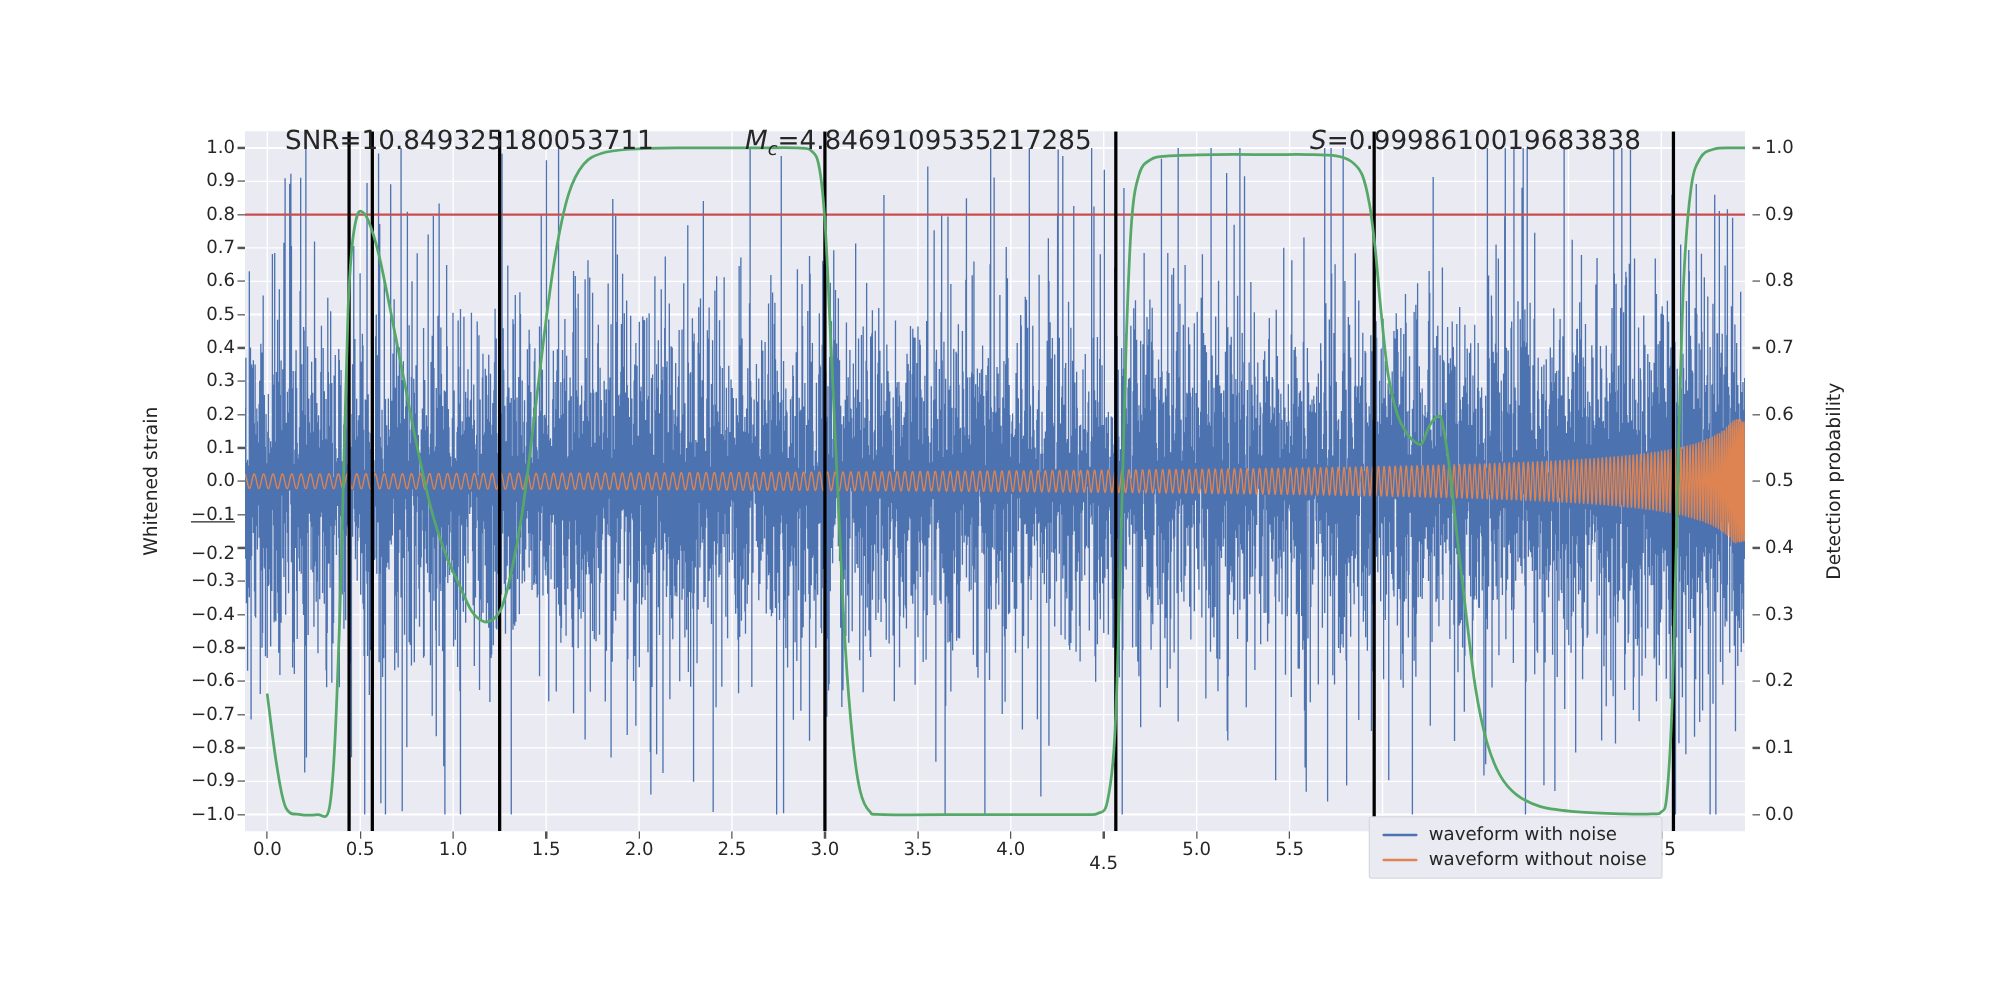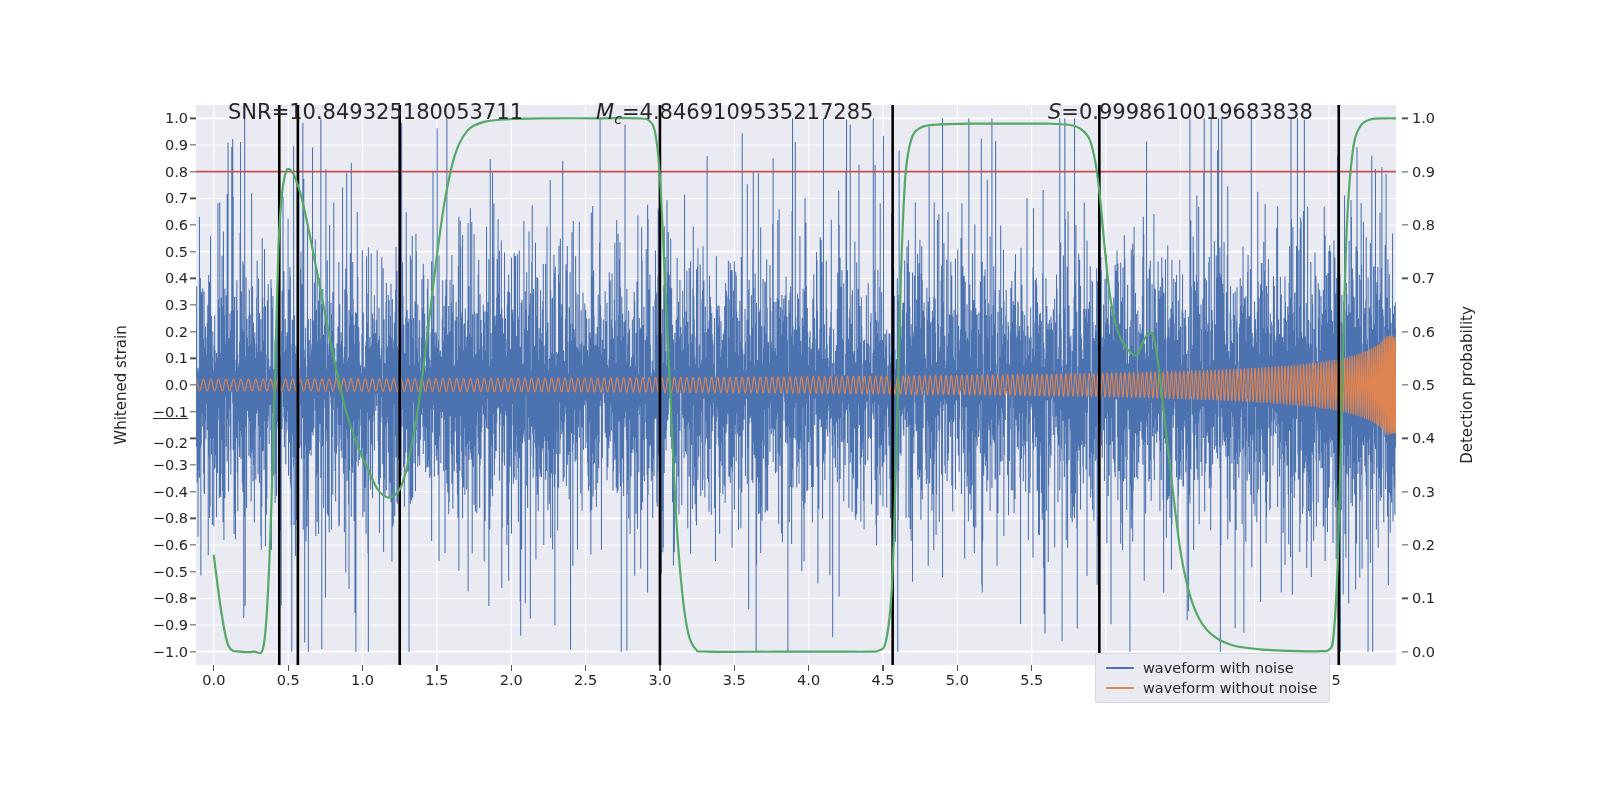--- a/index.html
+++ b/index.html
@@ -112,21 +112,21 @@
       <div class="ytick-l" style="top: 443px;">−0.2</div>
       <div class="tickmark-l" style="top: 438.333px;"></div>
       <div class="ytick-l" style="top: 465px;">−0.3</div>
       <div class="tickmark-l" style="top: 465px;"></div>
       <div class="ytick-l" style="top: 491.667px;">−0.4</div>
       <div class="tickmark-l" style="top: 491.667px;"></div>
       <div class="ytick-l" style="top: 518.333px;">−0.8</div>
       <div class="tickmark-l" style="top: 518.333px;"></div>
       <div class="ytick-l" style="top: 545px;">−0.6</div>
       <div class="tickmark-l" style="top: 545px;"></div>
-      <div class="ytick-l" style="top: 571.667px;">−0.5</div>
+      <div class="ytick-l" style="top: 571.667px;">−0.7</div>
       <div class="tickmark-l" style="top: 571.667px;"></div>
       <div class="ytick-l" style="top: 598.333px;">−0.8</div>
       <div class="tickmark-l" style="top: 598.333px;"></div>
       <div class="ytick-l" style="top: 625px;">−0.9</div>
       <div class="tickmark-l" style="top: 625px;"></div>
       <div class="ytick-l" style="top: 651.667px;">−1.0</div>
       <div class="tickmark-l" style="top: 651.667px;"></div>
       <div class="ytick-r" style="top: 118.333px;">1.0</div>
       <div class="tickmark-r" style="top: 118.333px;"></div>
       <div class="ytick-r" style="top: 171.667px;">0.9</div>
@@ -160,21 +160,21 @@
       <div class="xtick" style="left: 511.242px;">2.0</div>
       <div class="tickmark-x" style="left: 510.592px;"></div>
       <div class="xtick" style="left: 585.591px;">2.5</div>
       <div class="tickmark-x" style="left: 584.941px;"></div>
       <div class="xtick" style="left: 659.941px;">3.0</div>
       <div class="tickmark-x" style="left: 659.291px;"></div>
       <div class="xtick" style="left: 734.29px;">3.5</div>
       <div class="tickmark-x" style="left: 733.64px;"></div>
       <div class="xtick" style="left: 808.639px; text-align: center;">4.0</div>
       <div class="tickmark-x" style="left: 807.989px;"></div>
-      <div class="xtick" style="left: 882.989px;">4.5</div>
+      <div class="xtick" style="left: 882.989px; margin-top: 11px;">4.5</div>
       <div class="tickmark-x" style="left: 882.339px;"></div>
       <div class="xtick" style="left: 957.338px;">5.0</div>
       <div class="tickmark-x" style="left: 956.688px;"></div>
       <div class="xtick" style="left: 1031.69px;">5.5</div>
       <div class="tickmark-x" style="left: 1031.04px;"></div>
       <div class="xtick" style="left: 1106.04px;">6.0</div>
       <div class="tickmark-x" style="left: 1105.39px;"></div>
       <div class="xtick" style="left: 1180.39px;">6.5</div>
       <div class="tickmark-x" style="left: 1179.74px;"></div>
       <div class="xtick" style="left: 1254.74px;">7.0</div>

